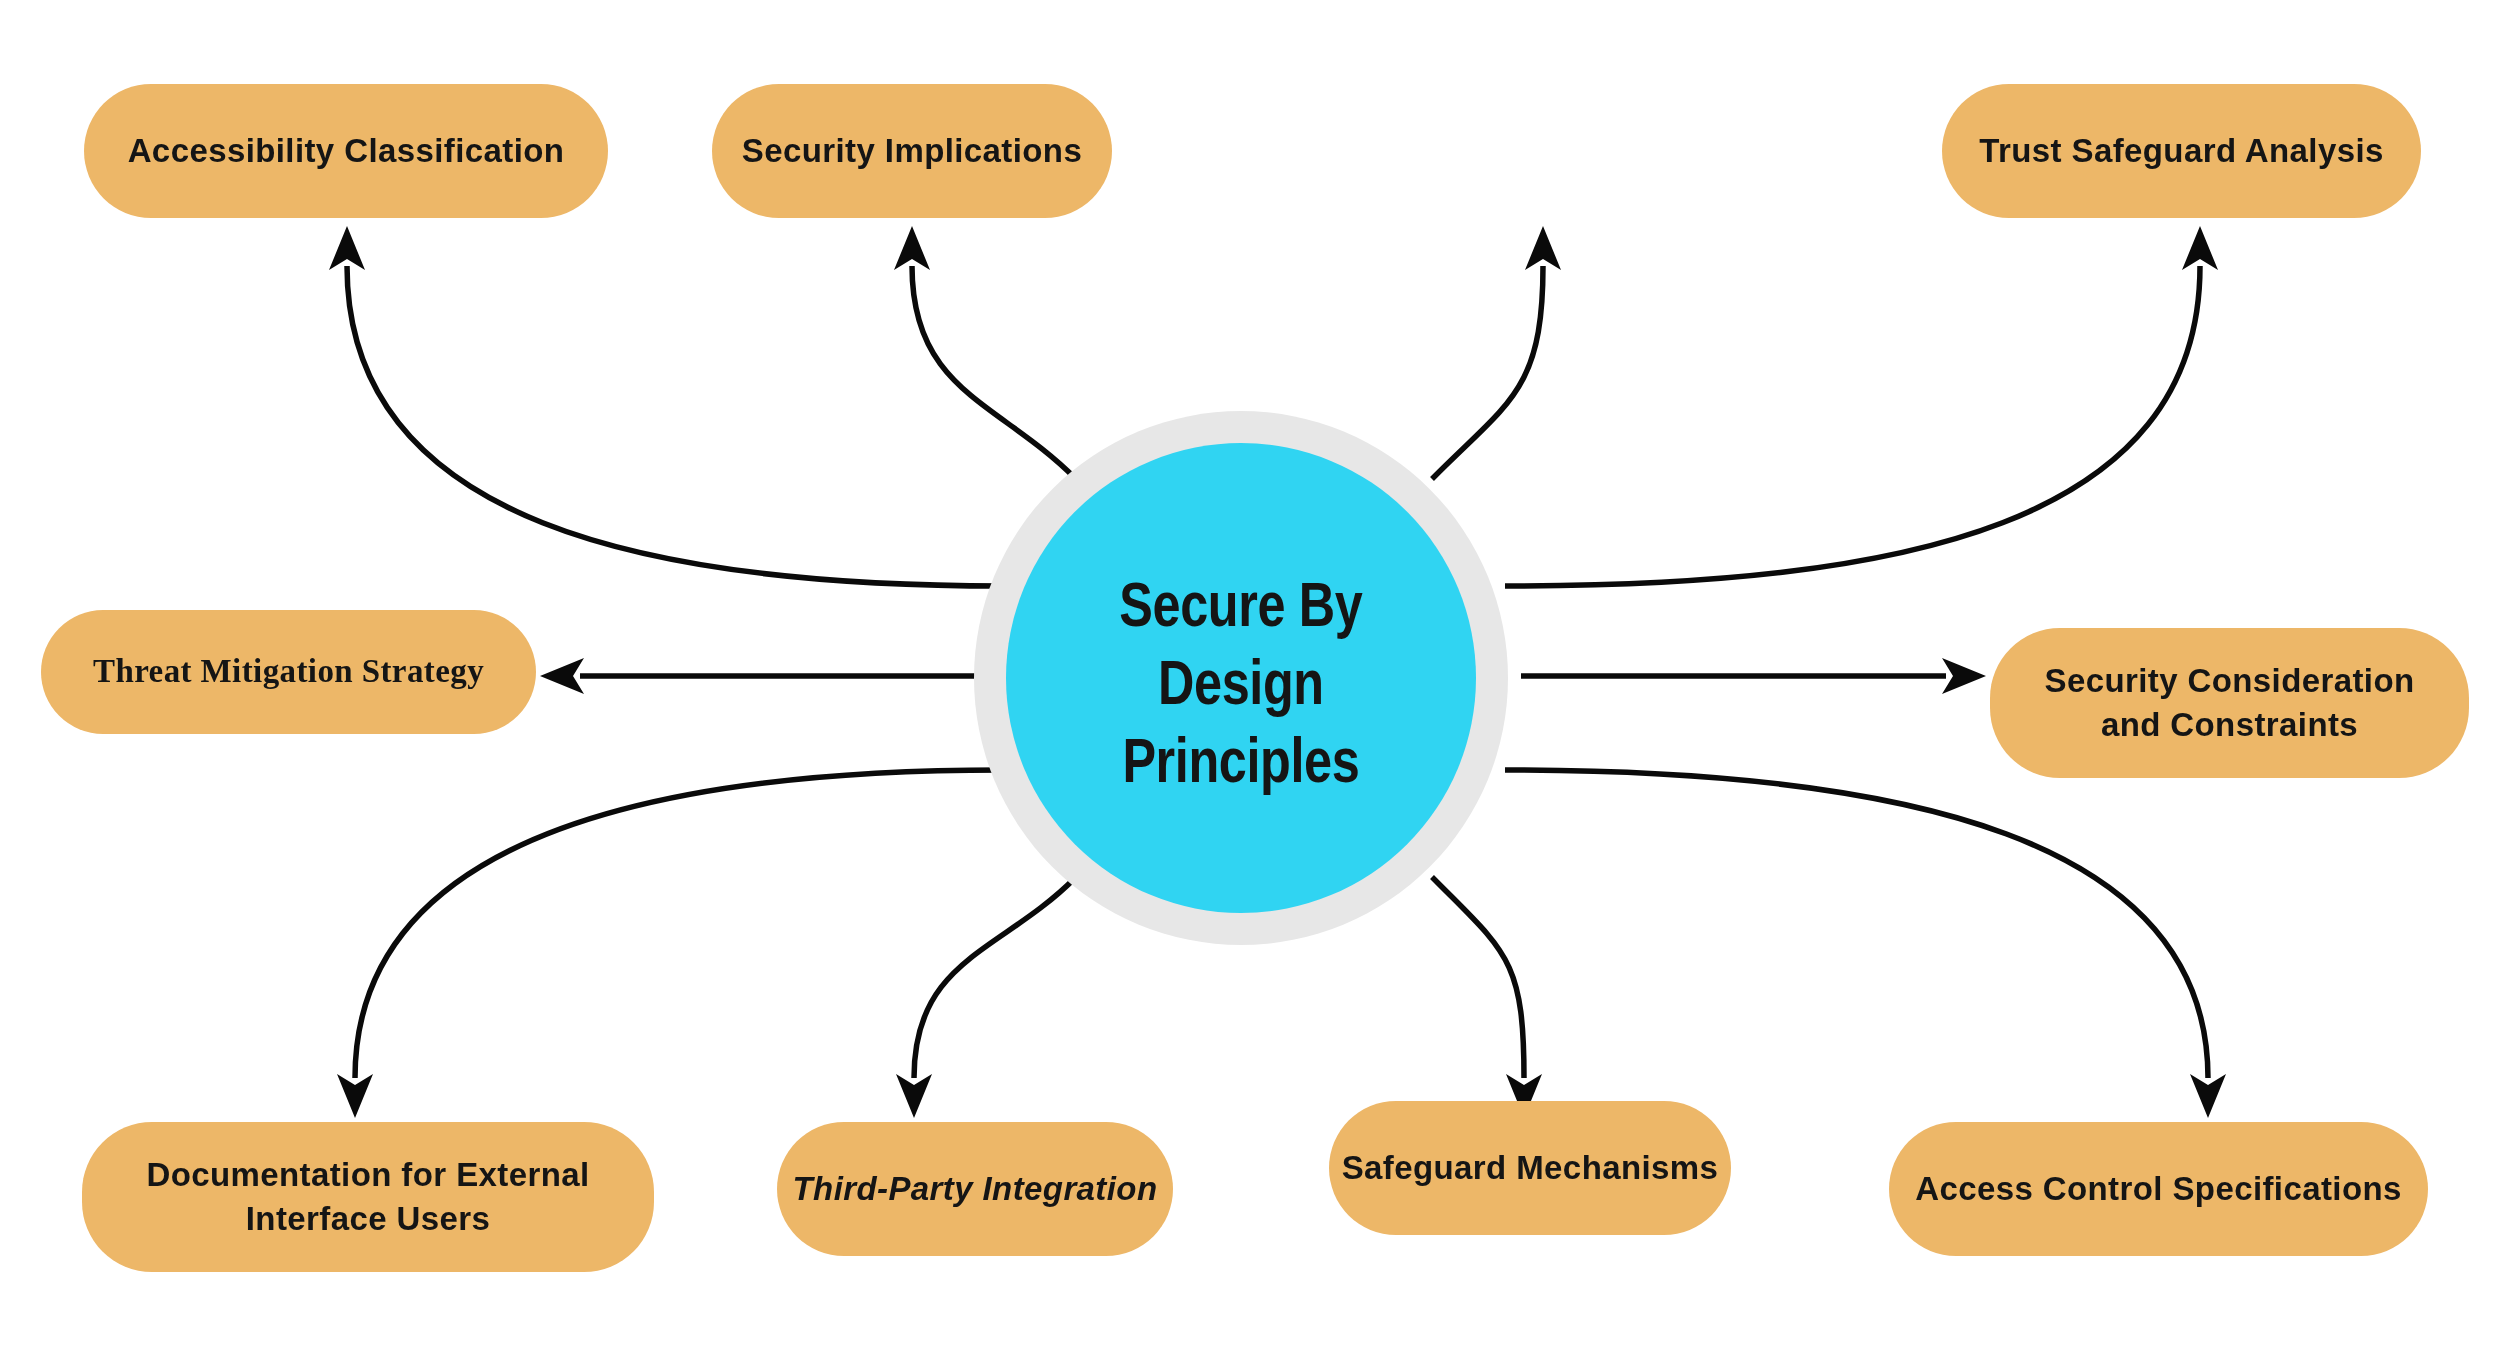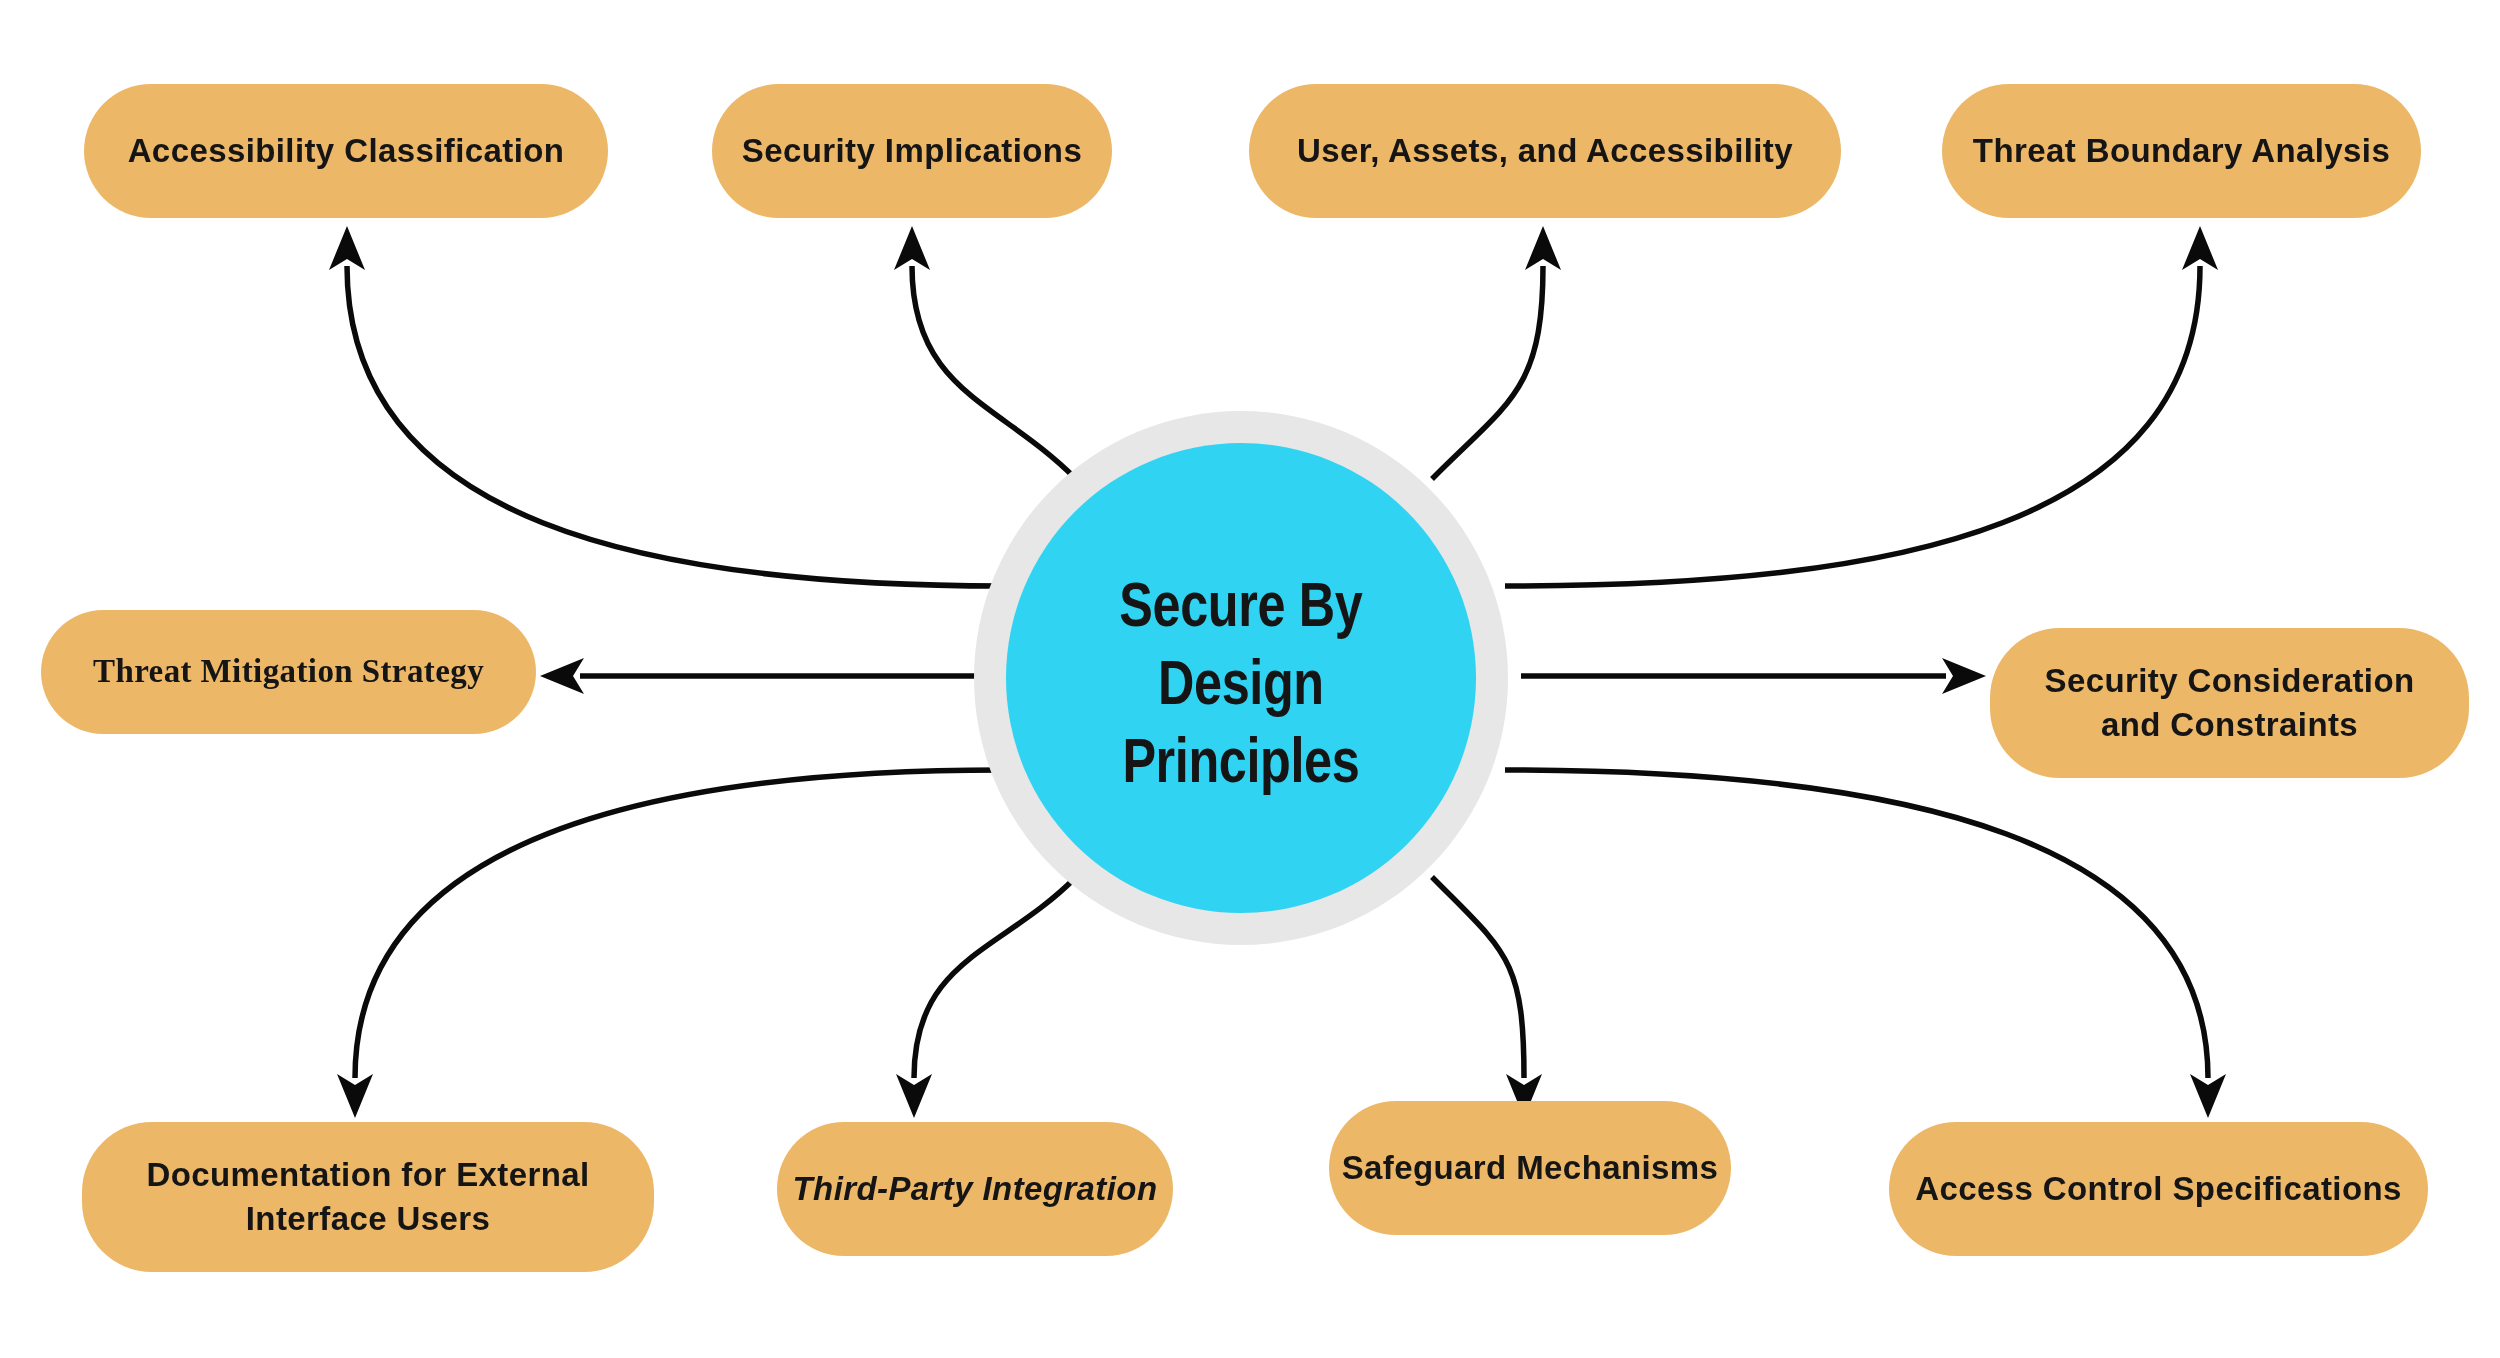--- a/index.html
+++ b/index.html
@@ -96,23 +96,22 @@
     <path class="edge" d="M 1003 770 C 650 770, 355 838, 355 1078" marker-end="url(#ah)"></path>
     <path class="edge" d="M 1076 877 C 1002 952, 914 958, 914 1078" marker-end="url(#ah)"></path>
     <path class="edge" d="M 1432 877 C 1506 952, 1524 958, 1524 1078" marker-end="url(#ah)"></path>
     <path class="edge" d="M 1505 770 C 1905 770, 2208 838, 2208 1078" marker-end="url(#ah)"></path>
   </svg>
 
   <div class="node one-line" style="left:84px; top:84px; width:524px; height:134px;">Accessibility Classification</div>
 
   <div class="node one-line" style="left:712px; top:84px; width:400px; height:134px;">Security Implications</div>
 
-  <div class="node one-line" style="left:1249px; top:84px; width:592px; height:134px;">User, Assets, and Accessibility</div>
 
-  <div class="node one-line" style="left:1942px; top:84px; width:479px; height:134px;">Threat Boundary Analysis</div>
+  <div class="node one-line" style="left:1942px; top:84px; width:479px; height:134px;">Trust Safeguard Analysis</div>
 
   <div class="node one-line" style="left:41px; top:610px; width:495px; height:124px;font-family:Liberation Serif, serif;">Threat Mitigation Strategy</div>
 
   <div class="node" style="left:1990px; top:603px; width:479px; height:150px;margin-top:25px;">
     <div>
       <span class="line">Security Consideration</span>
       <span class="line">and Constraints</span>
     </div>
   </div>
 

